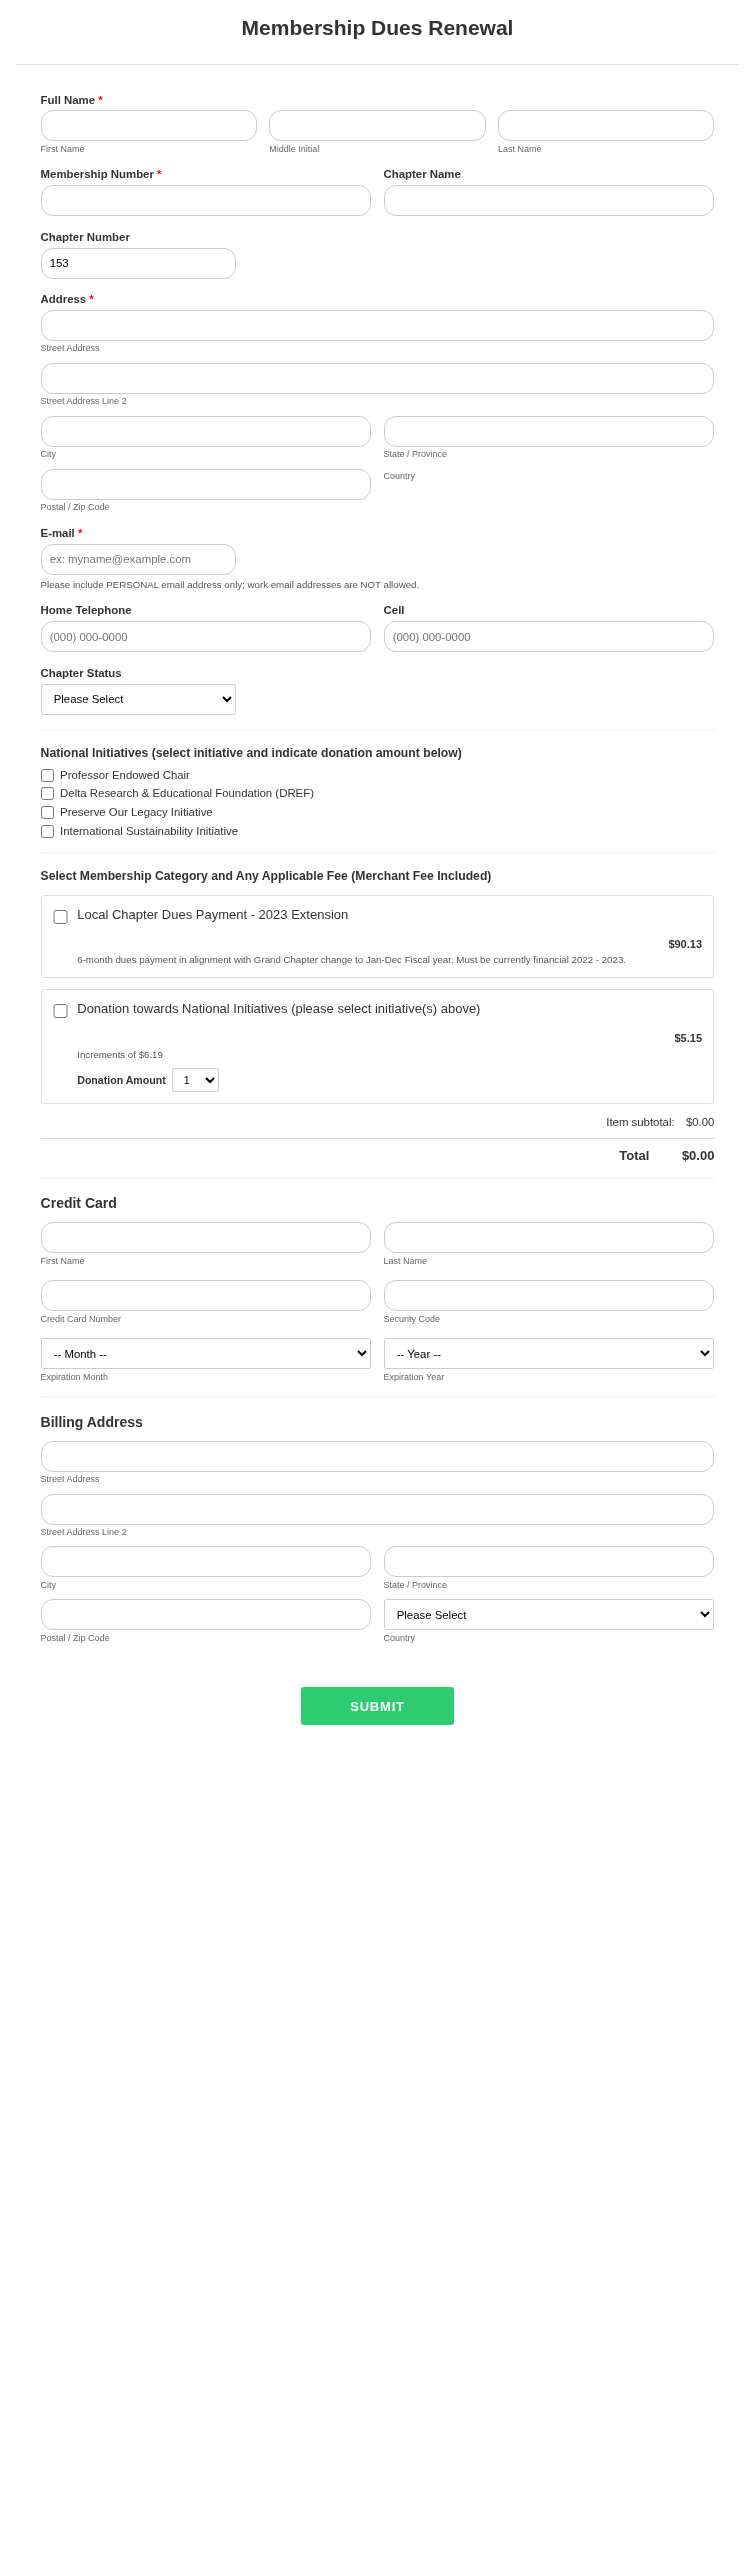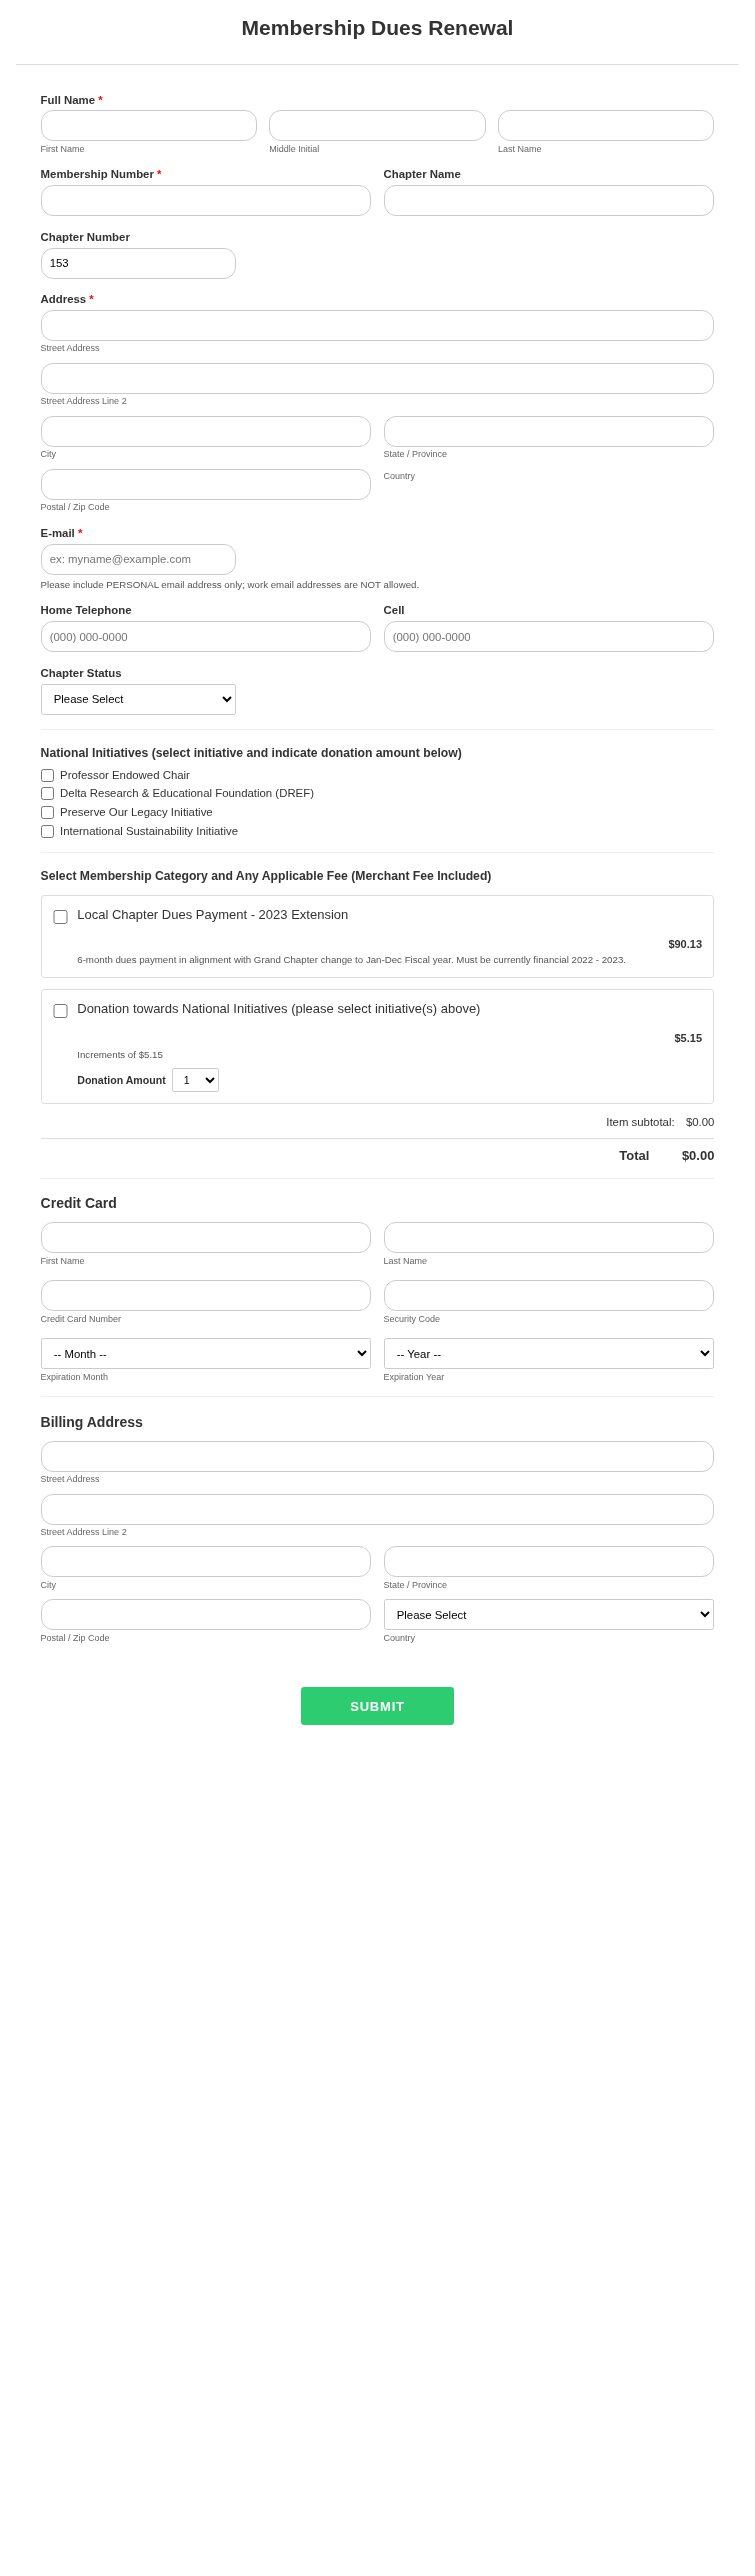--- a/index.html
+++ b/index.html
@@ -355,21 +355,21 @@
       </div>
     </div>
 
     <div class="membership-item">
       <input type="checkbox" style="">
       <div class="membership-item-body">
         <div class="membership-item-header">
           <span class="membership-item-title">Donation towards National Initiatives (please select initiative(s) above)</span>
           <span class="membership-item-price">$5.15</span>
         </div>
-        <div class="membership-item-desc">Increments of $5.15</div>
+        <div class="membership-item-desc">Increments of $6.19</div>
         <div class="donation-row">
           <label>Donation Amount</label>
           <select id="donation-select">
           <option value="1">1</option><option value="2">2</option><option value="3">3</option><option value="4">4</option><option value="5">5</option><option value="6">6</option><option value="7">7</option><option value="8">8</option><option value="9">9</option><option value="10">10</option></select>
         </div>
       </div>
     </div>
 
     <div class="subtotal-row">
       <span>Item subtotal:</span>

